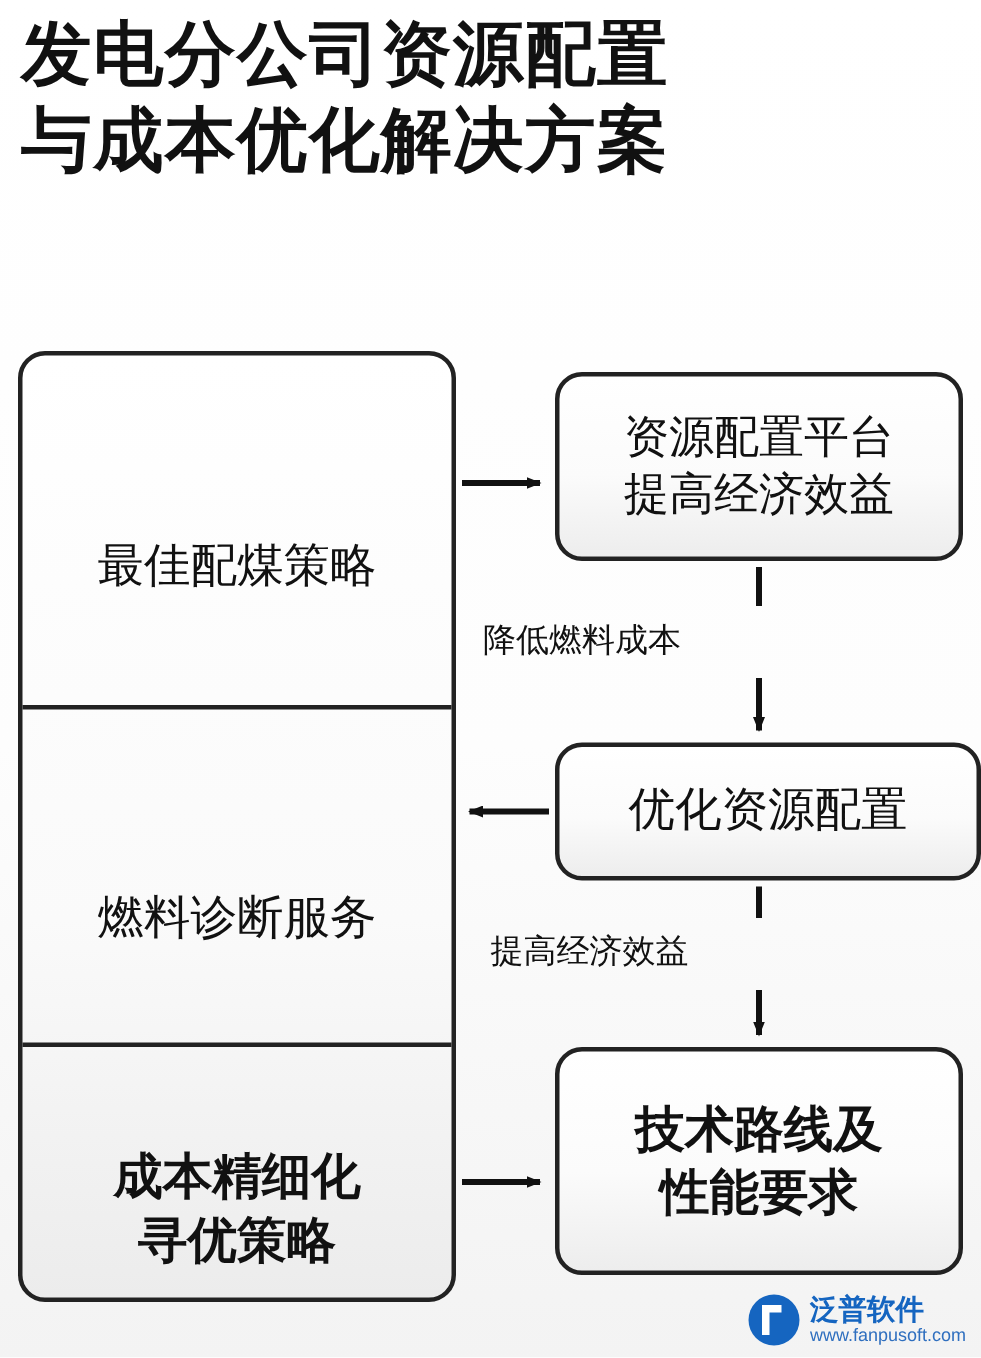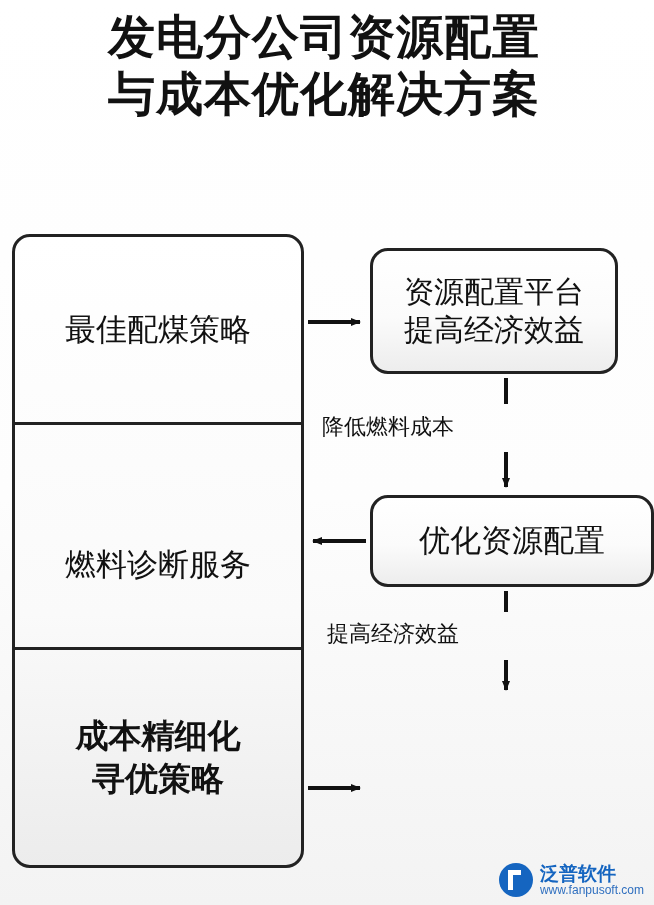--- a/index.html
+++ b/index.html
@@ -29,21 +29,20 @@
     font-size: 47px;
     font-weight: bold;
     line-height: 1.22;
     color: #111111;
     letter-spacing: 1px;
     font-family: "DejaVu Sans", "Liberation Sans", sans-serif;
   }
   .title .line {
     display: block;
     white-space: nowrap;
-    text-align: center;
   }
   
   .left-box {
     position: absolute;
     left: 12px;
     top: 234px;
     width: 292px;
     height: 634px;
     border: 3px solid #222222;
     border-radius: 18px;
@@ -56,20 +55,21 @@
     width: 100%;
     display: flex;
     align-items: center;
     justify-content: center;
     text-align: center;
     box-sizing: border-box;
     color: #111111;
     font-size: 31px;
     line-height: 1.3;
     font-family: "DejaVu Sans", "Liberation Sans", sans-serif;
+    margin-top: 48px;
   }
   .left-cell.c1 { top: 0; height: 185px; }
   .left-cell.c2 { top: 185px; height: 282px; border-top: 3px solid #222222; }
   .left-cell.c3 { top: 410px; height: 218px; border-top: 3px solid #222222; font-weight: bold; font-size: 33px; justify-content: center; }
   .left-cell span { display: block; }
 
   
   .rbox {
     position: absolute;
     border: 3px solid #222222;
@@ -78,21 +78,21 @@
     box-sizing: border-box;
     display: flex;
     align-items: center;
     justify-content: center;
     text-align: center;
     color: #111111;
     line-height: 1.28;
     font-family: "DejaVu Sans", "Liberation Sans", sans-serif;
   }
   .rbox .txt { display: block; }
-  #rbox1 { left: 370px; top: 248px; width: 248px; height: 126px; font-size: 30px; }
+  #rbox1 { left: 370px; top: 248px; width: 272px; height: 126px; font-size: 30px; }
   #rbox2 { left: 370px; top: 495px; width: 284px; height: 92px; font-size: 31px; }
   #rbox3 { left: 370px; top: 698px; width: 272px; height: 152px; font-size: 33px; font-weight: bold; }
 
   
   .conn-label {
     position: absolute;
     font-size: 22px;
     color: #111111;
     white-space: nowrap;
     font-family: "DejaVu Sans", "Liberation Sans", sans-serif;
@@ -202,20 +202,26 @@
     <div>
       <span class="txt">资源配置平台</span>
       <span class="txt">提高经济效益</span>
     </div>
   </div>
 
   <div class="rbox" id="rbox2">
     <span class="txt">优化资源配置</span>
   </div>
 
+  <div class="rbox" id="rbox3">
+    <div>
+      <span class="txt">技术路线及</span>
+      <span class="txt">性能要求</span>
+    </div>
+  </div>
 
   <div class="conn-label" id="label1">降低燃料成本</div>
   <div class="conn-label" id="label2">提高经济效益</div>
 
   <div class="watermark">
     <div class="wm-logo"></div>
     <div class="wm-text">
       <span class="wm-name">泛普软件</span>
       <span class="wm-url">www.fanpusoft.com</span>
     </div>

